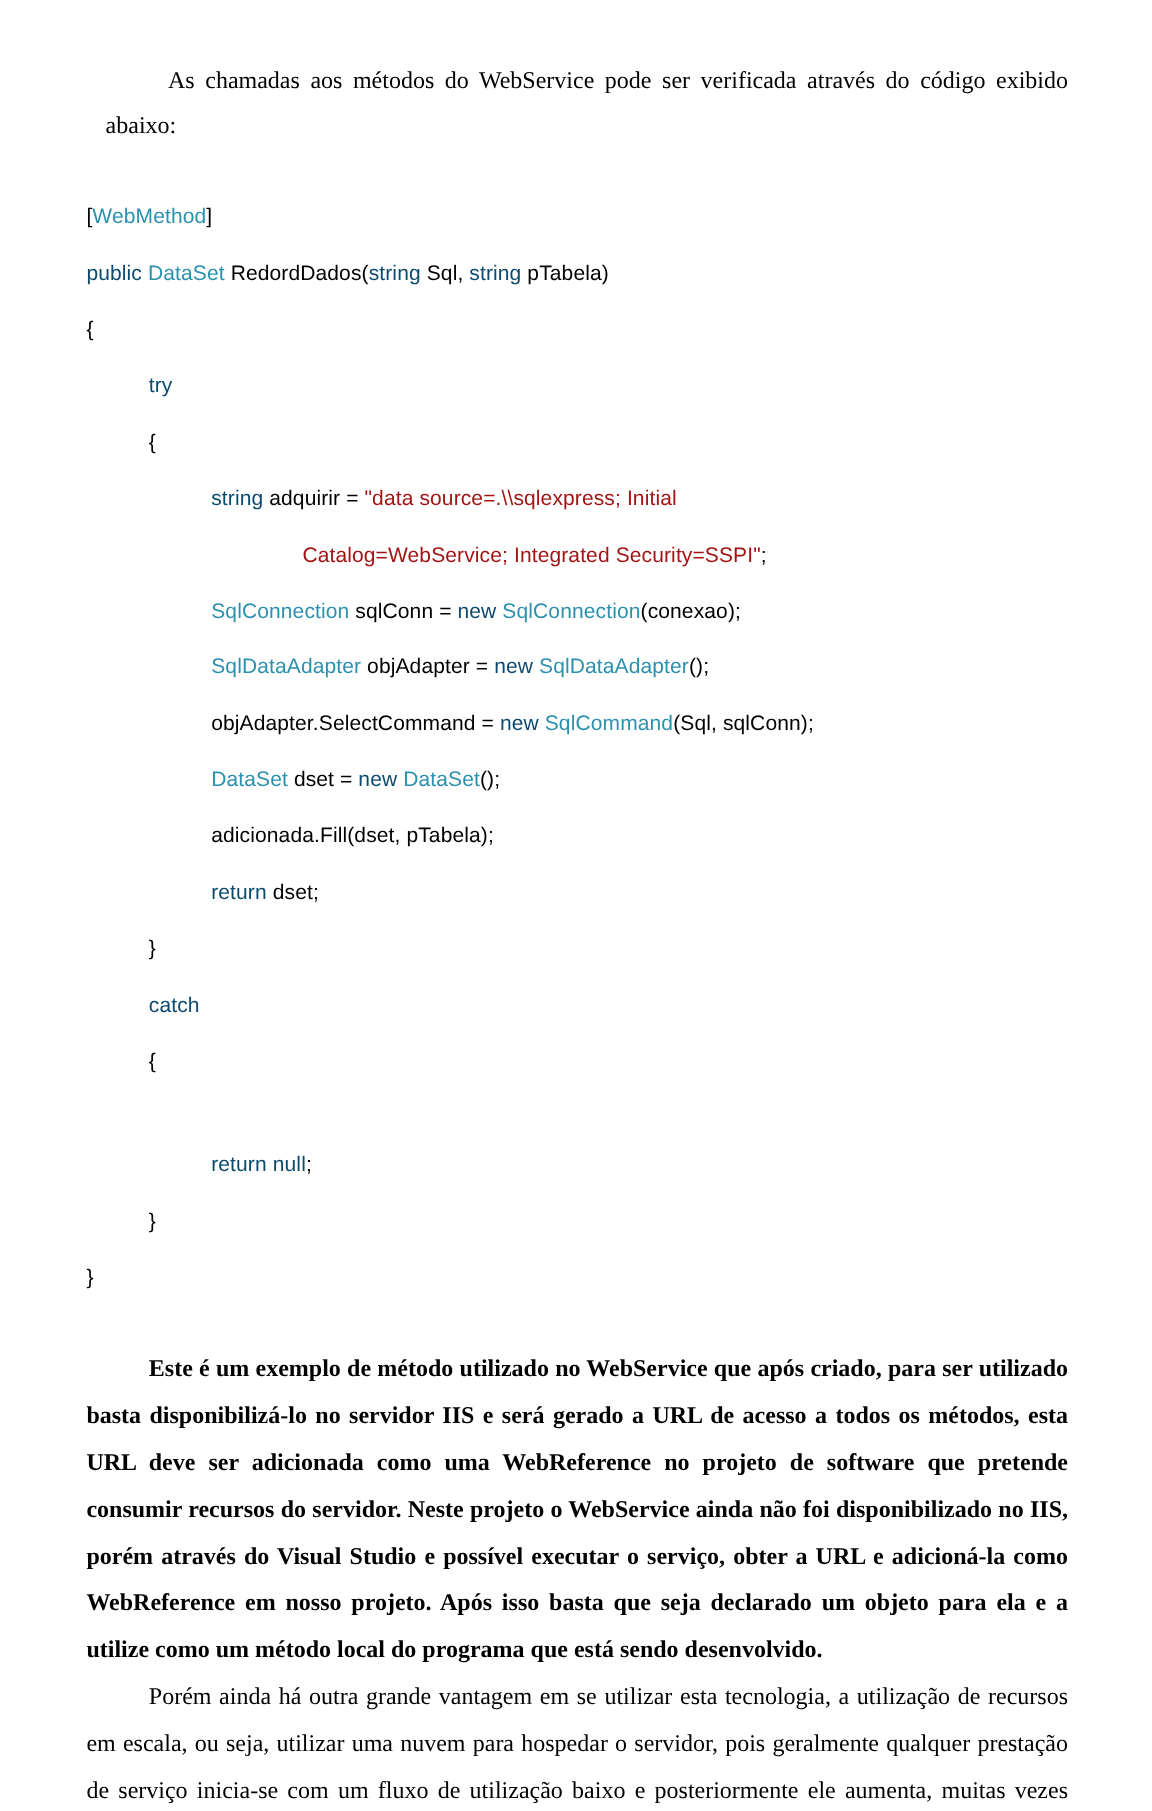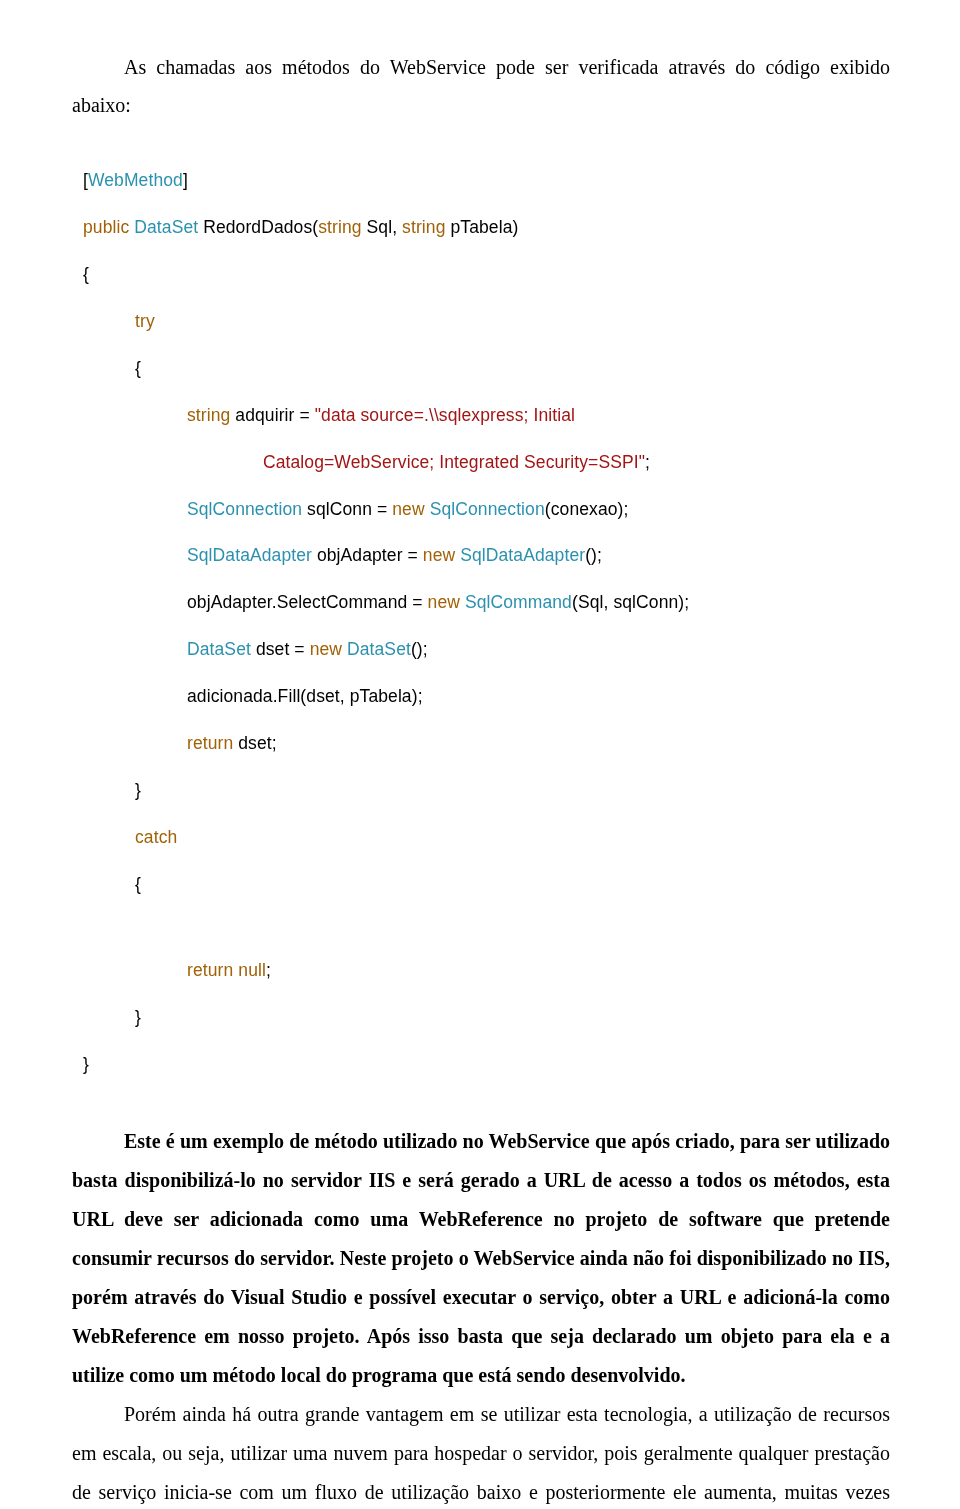--- a/index.html
+++ b/index.html
@@ -11,32 +11,32 @@
     color:#000;
     line-height:1.4;
     box-sizing:border-box;
     padding:48px 70px 30px 72px;
   }
   .intro{
     text-align:justify;
     text-indent:52px;
     line-height:1.9;
     margin-bottom:22px;
+    margin-left:16px;
   }
   .code{
     font-family:Tahoma, Verdana, Geneva, Arial, sans-serif;
     font-size:17.5px;
     line-height:1.34;
     white-space:pre;
     margin-bottom:22px;
     letter-spacing:0.1px;
-    margin-left:11px;
   }
   .c-teal{color:#2B91AF;}
-  .c-blue{color:#a16207;}
+  .c-blue{color:#0c4a6e;}
   .c-dark{color:#000;}
   .c-red{color:#A31515;}
 
   .ind0{padding-left:0;}
   .ind1{padding-left:52px;}
   .ind2{padding-left:104px;}
   .indCat{padding-left:180px;}
 
   .body-para{
     text-align:justify;

